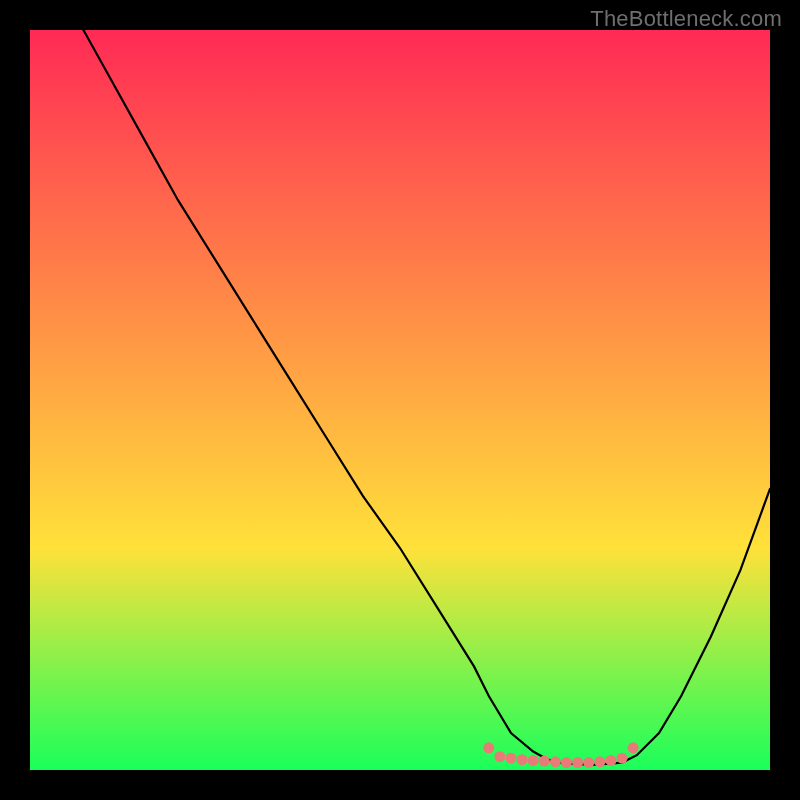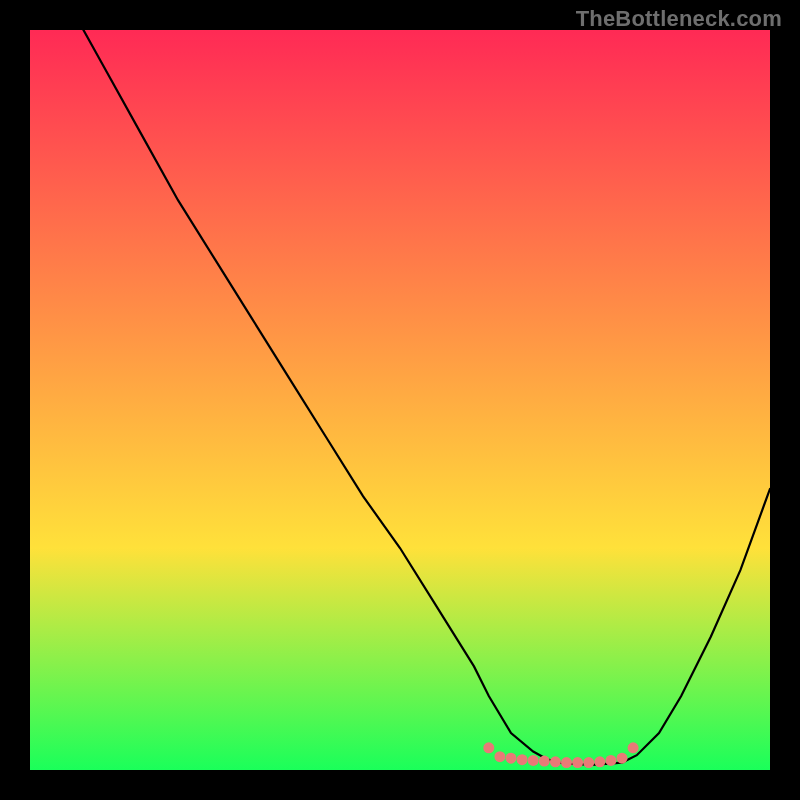--- a/index.html
+++ b/index.html
@@ -18,21 +18,21 @@
     width: 800px;
     height: 800px;
     background: #000;
   }
   .watermark {
     position: absolute;
     top: 6px;
     right: 18px;
     color: #6e6e6e;
     font-size: 22px;
-    font-weight: 700;
+    font-weight: 400;
     letter-spacing: 0.2px;
   }
   .plot {
     position: absolute;
     left: 30px;
     top: 30px;
     width: 740px;
     height: 740px;
   }
   .plot svg {

